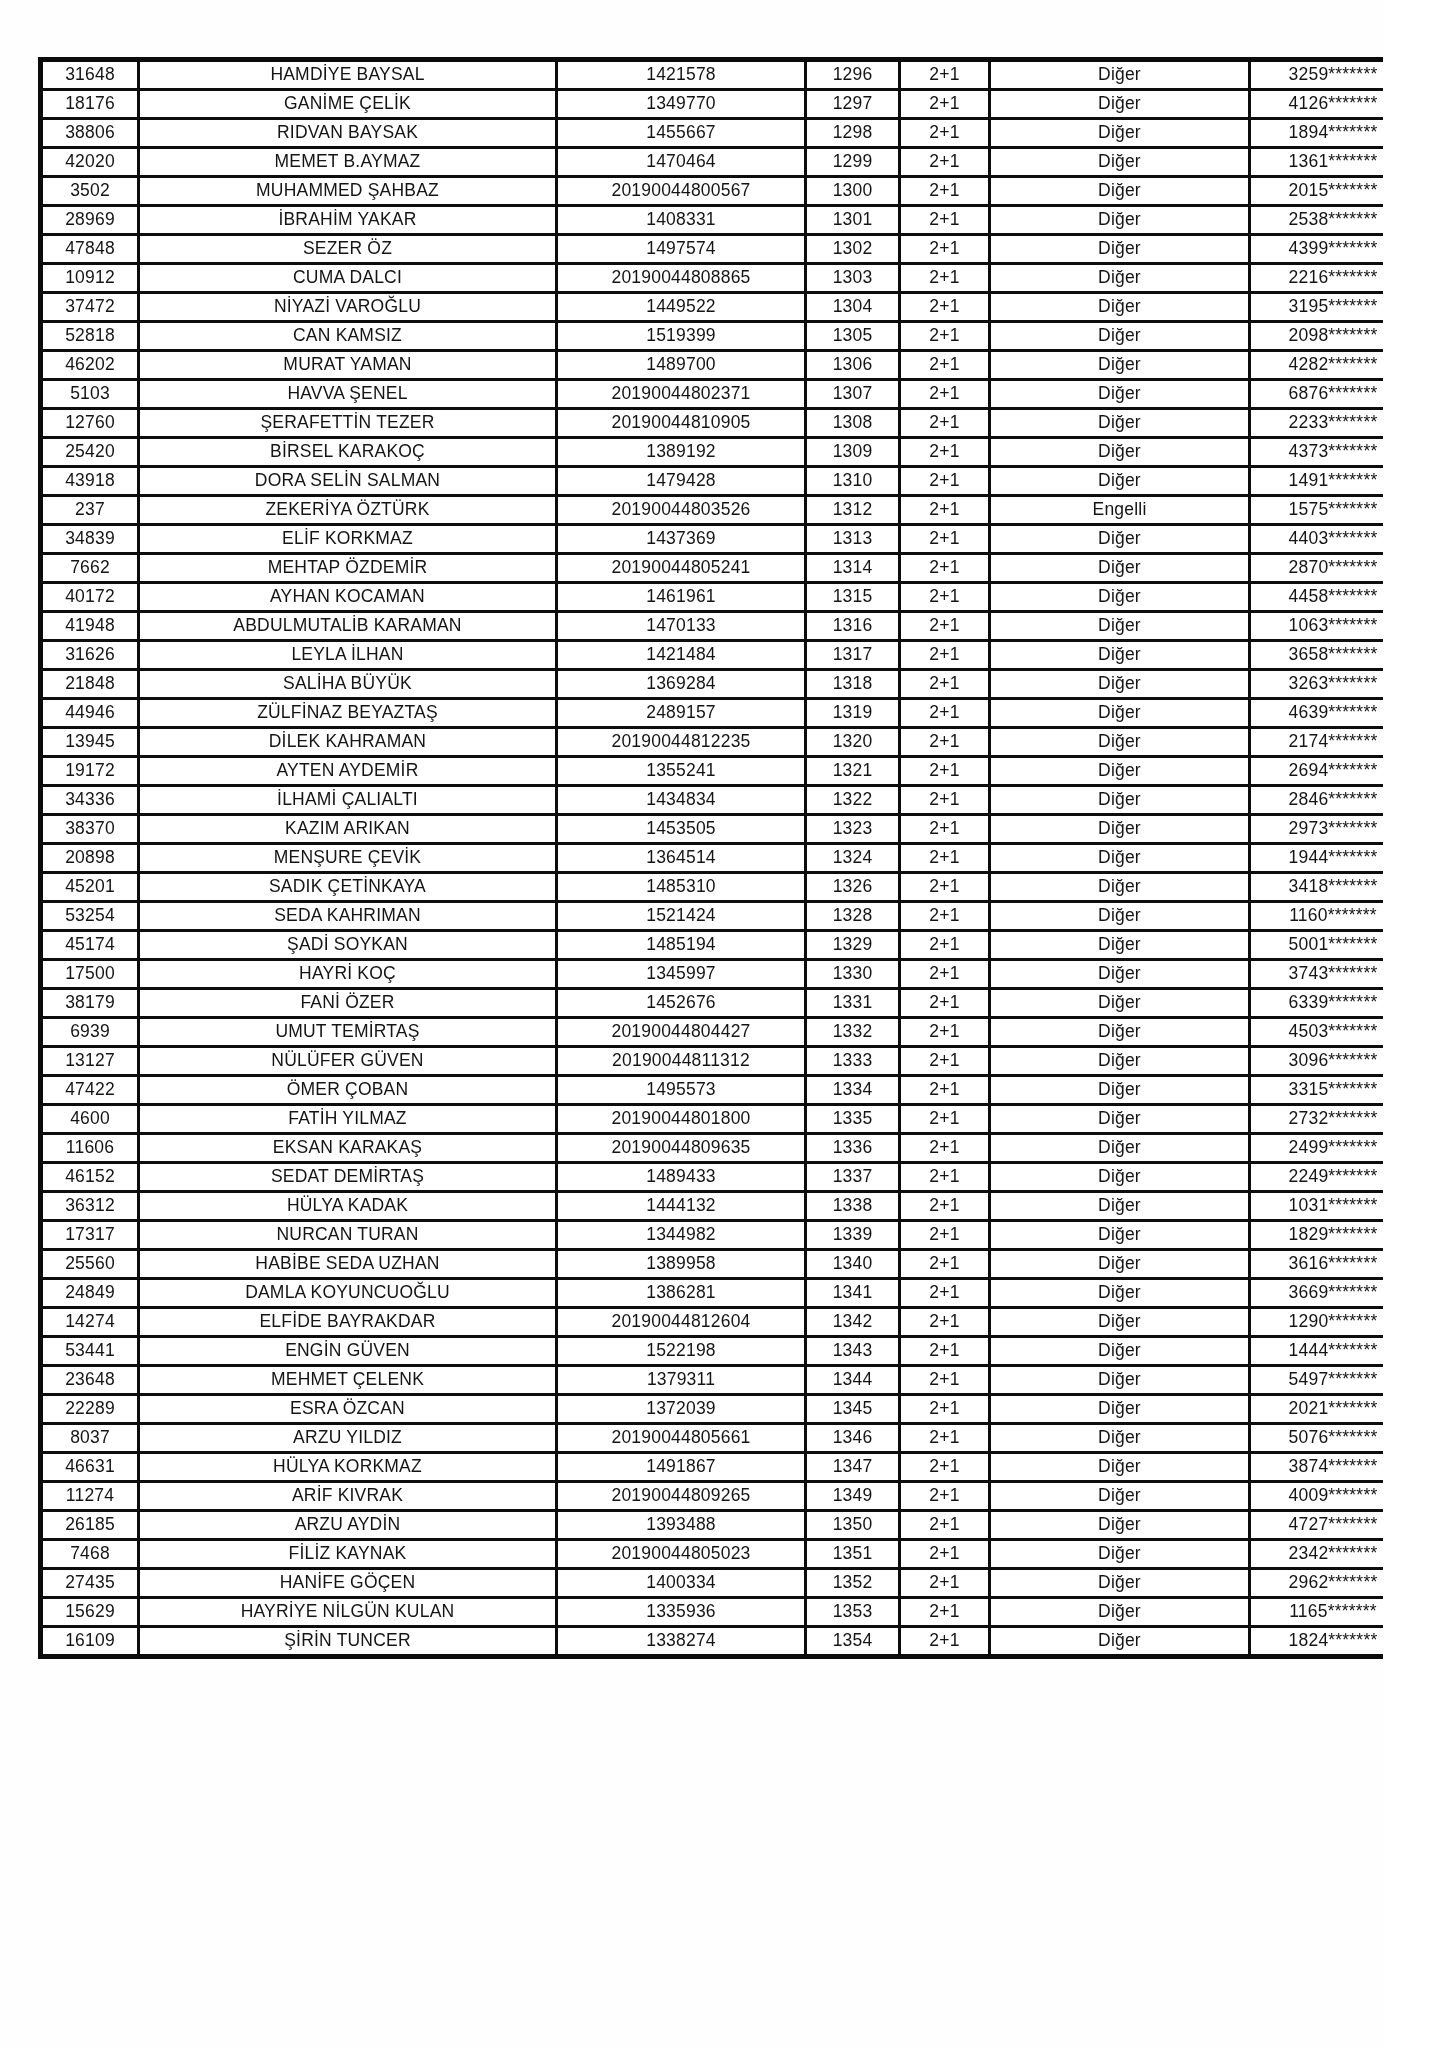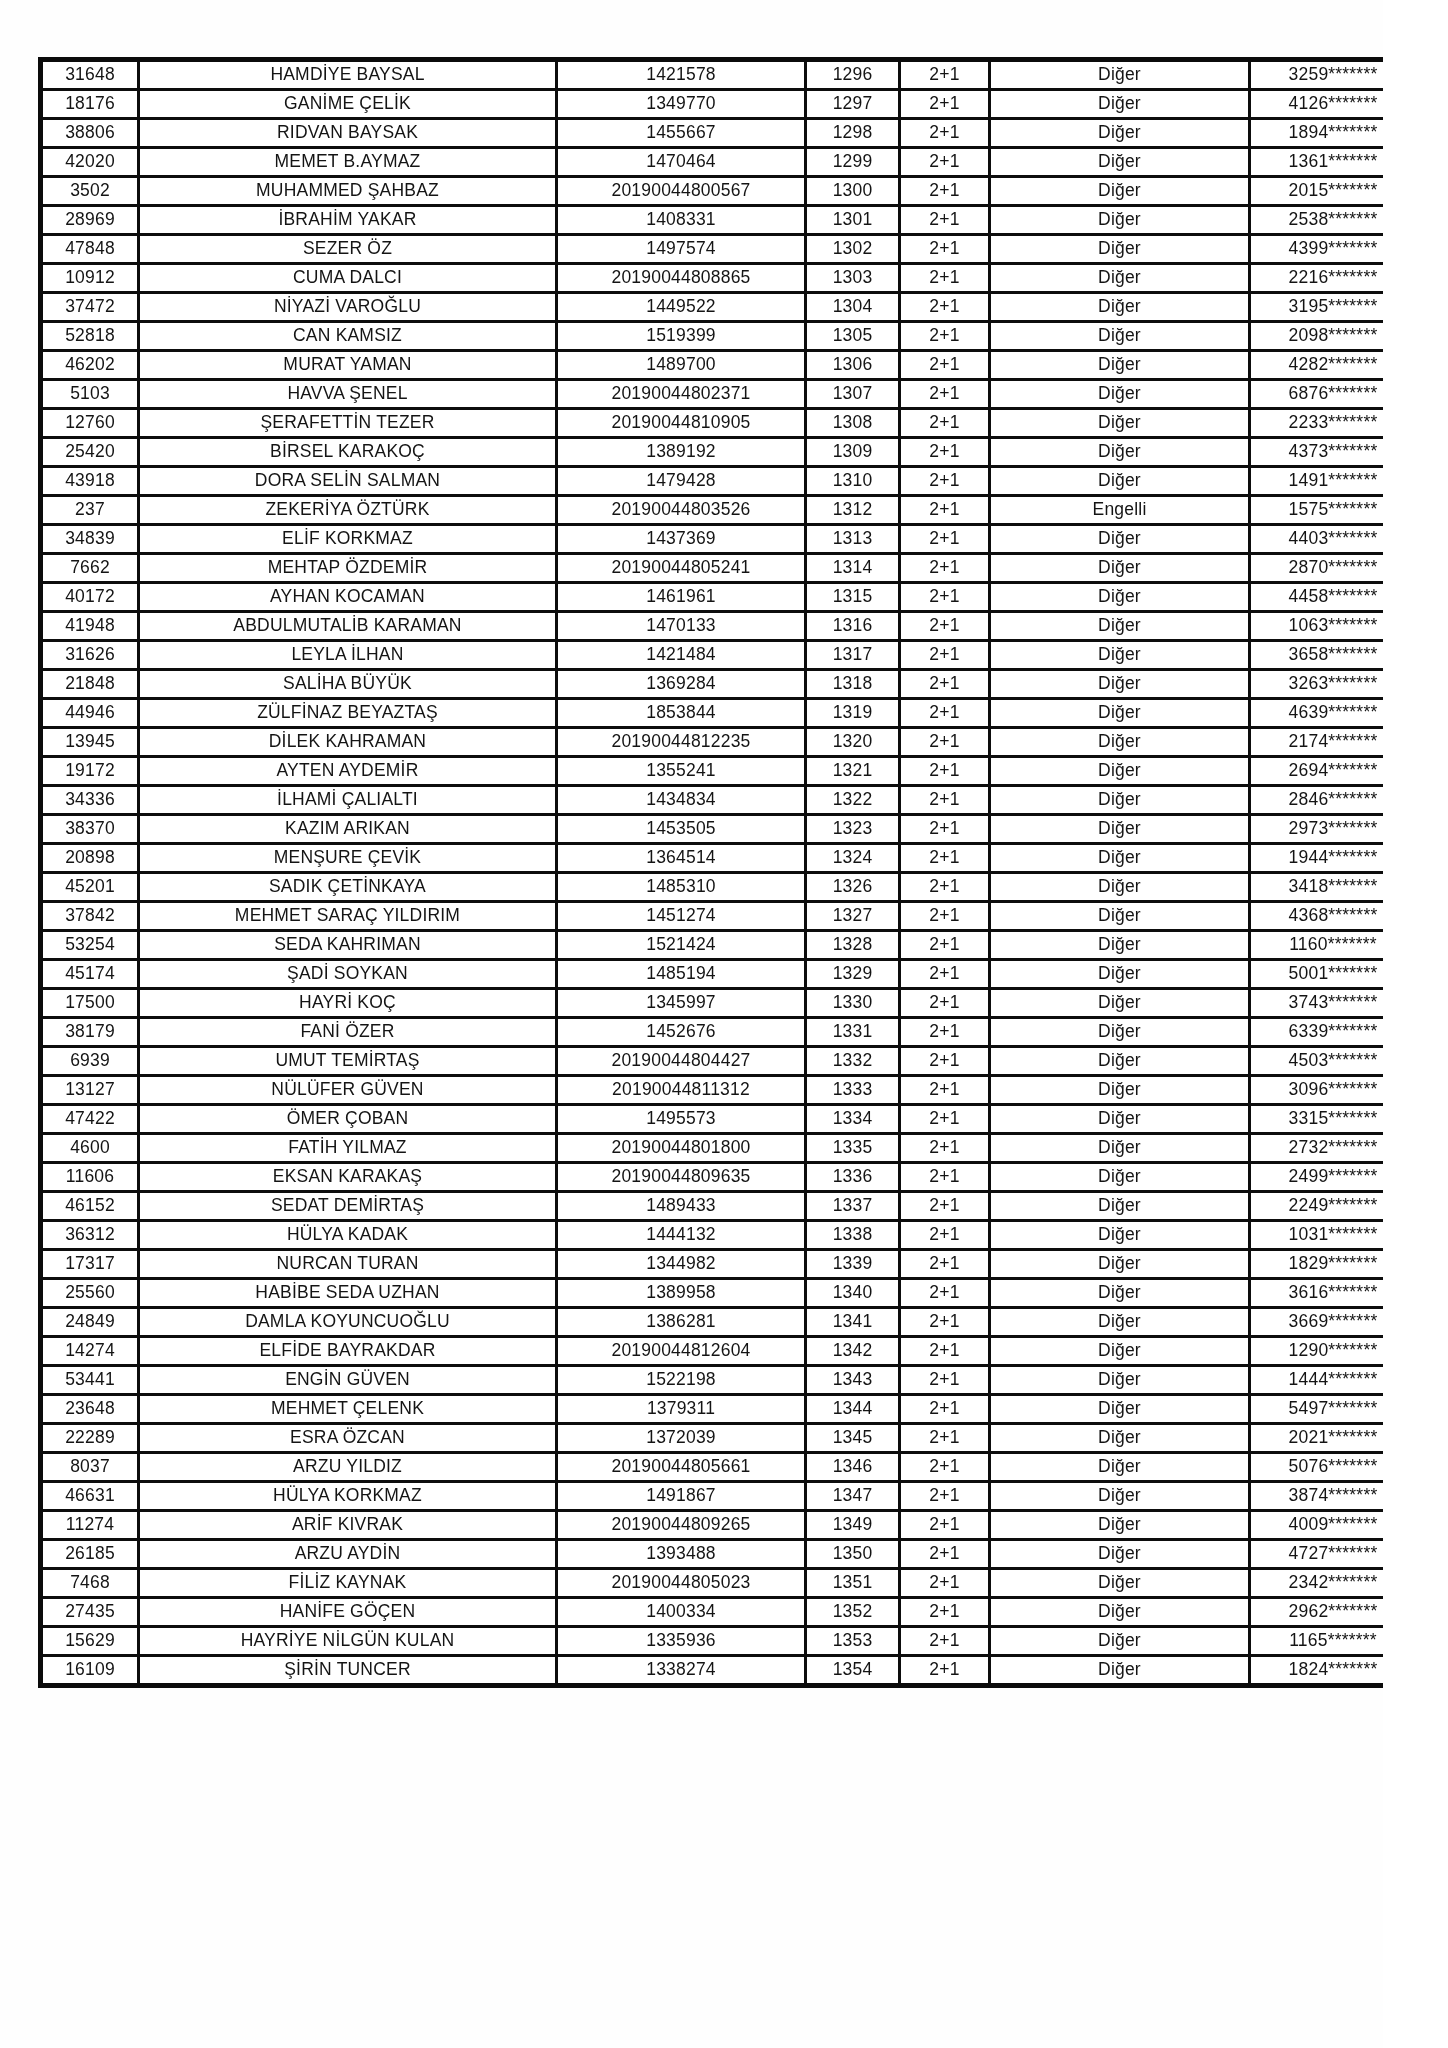--- a/index.html
+++ b/index.html
@@ -255,21 +255,21 @@
     <td>SALİHA BÜYÜK</td>
     <td>1369284</td>
     <td>1318</td>
     <td>2+1</td>
     <td>Diğer</td>
     <td>3263*******</td>
   </tr>
         <tr>
     <td>44946</td>
     <td>ZÜLFİNAZ BEYAZTAŞ</td>
-    <td>1853844</td>
+    <td>2489157</td>
     <td>1319</td>
     <td>2+1</td>
     <td>Diğer</td>
     <td>4639*******</td>
   </tr>
         <tr>
     <td>13945</td>
     <td>DİLEK KAHRAMAN</td>
     <td>20190044812235</td>
     <td>1320</td>
@@ -314,29 +314,20 @@
     <td>1944*******</td>
   </tr>
         <tr>
     <td>45201</td>
     <td>SADIK ÇETİNKAYA</td>
     <td>1485310</td>
     <td>1326</td>
     <td>2+1</td>
     <td>Diğer</td>
     <td>3418*******</td>
-  </tr>
-        <tr>
-    <td>37842</td>
-    <td>MEHMET SARAÇ YILDIRIM</td>
-    <td>1451274</td>
-    <td>1327</td>
-    <td>2+1</td>
-    <td>Diğer</td>
-    <td>4368*******</td>
   </tr>
         <tr>
     <td>53254</td>
     <td>SEDA KAHRIMAN</td>
     <td>1521424</td>
     <td>1328</td>
     <td>2+1</td>
     <td>Diğer</td>
     <td>1160*******</td>
   </tr>

